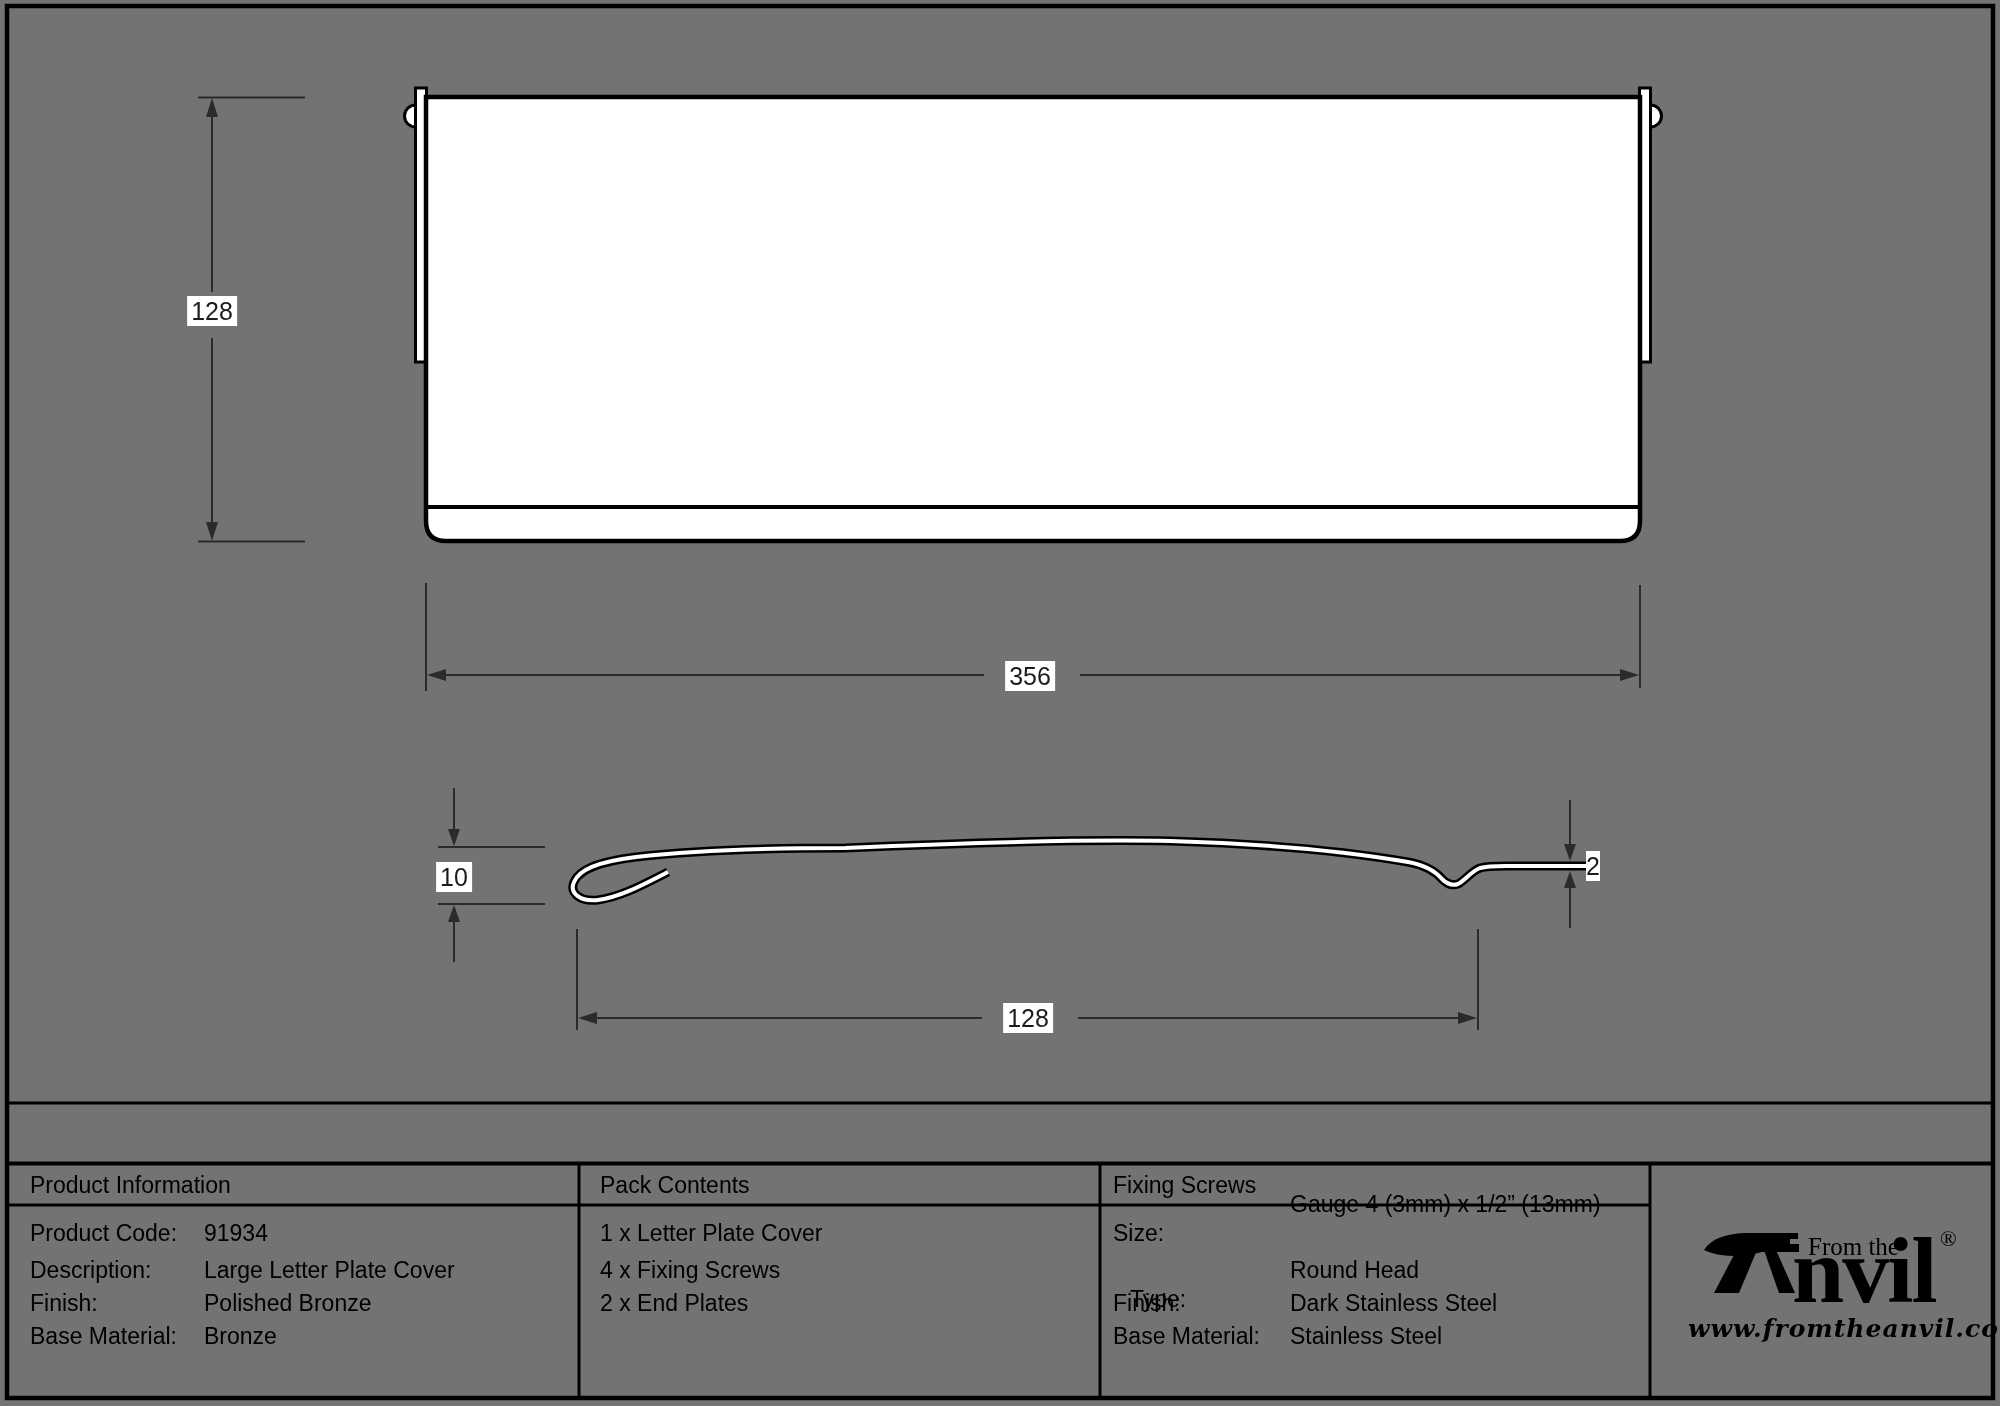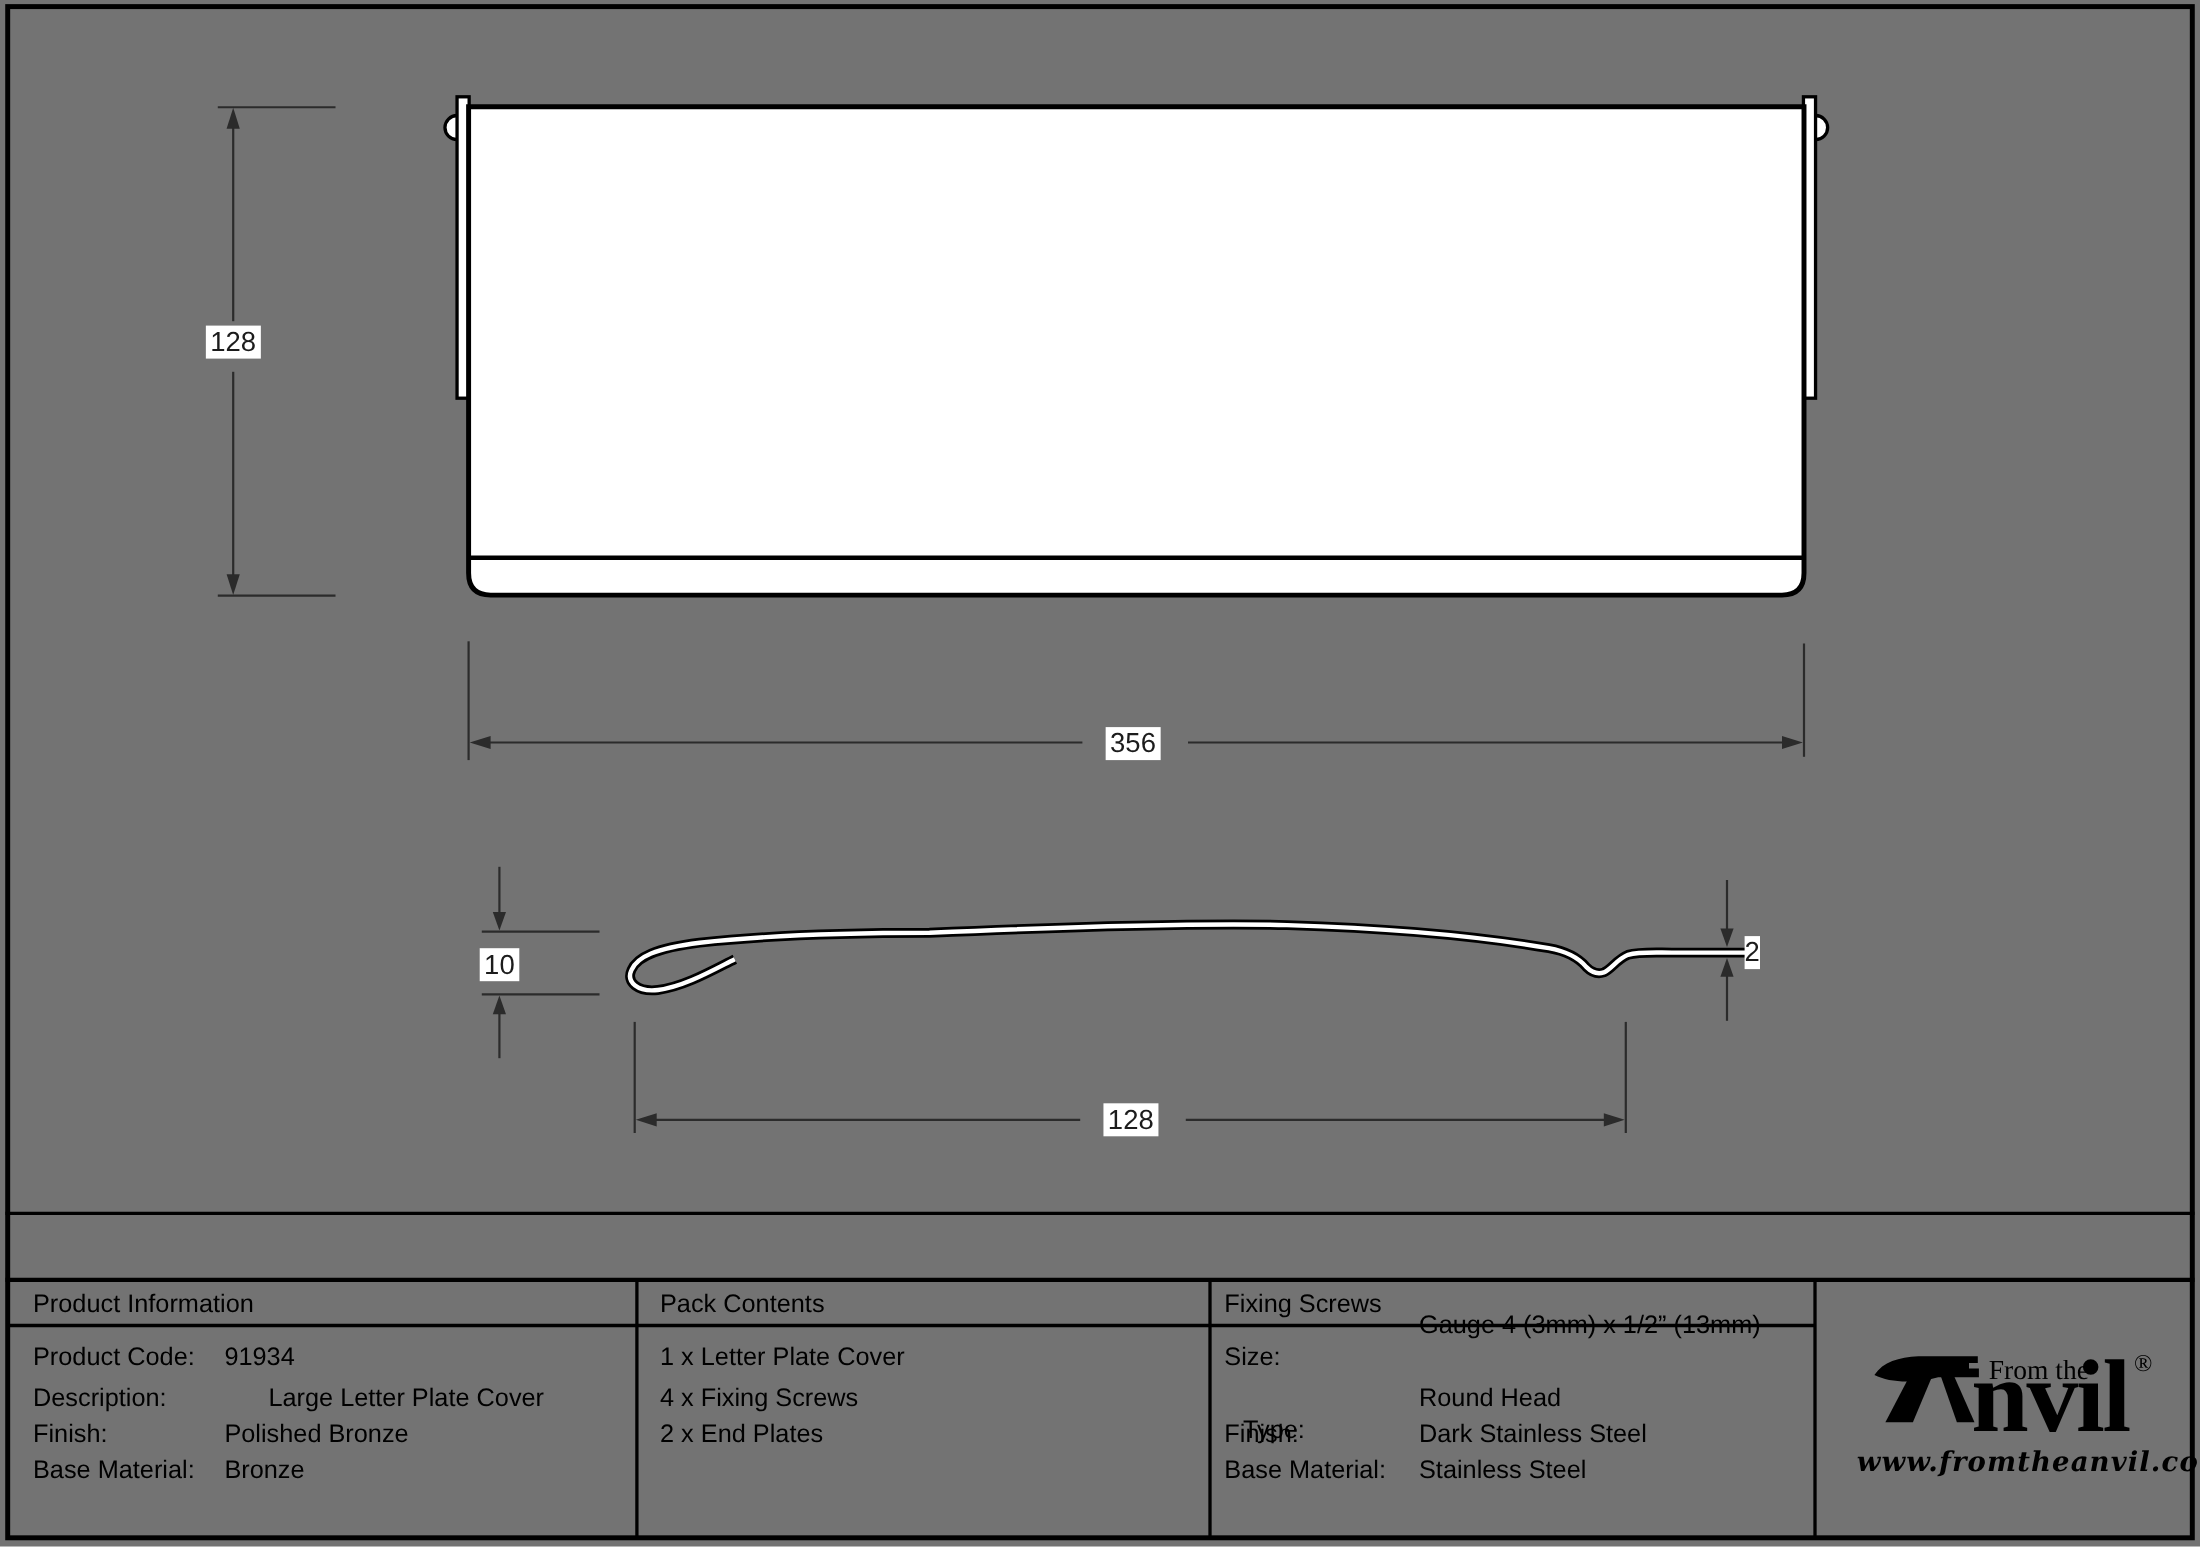--- a/index.html
+++ b/index.html
@@ -135,21 +135,21 @@
 
 
   <div class="abs hdr-text" style="left:30px;top:1171px;">Product Information</div>
   <div class="abs hdr-text" style="left:600px;top:1171px;">Pack Contents</div>
   <div class="abs hdr-text" style="left:1113px;top:1171px;">Fixing Screws</div>
 
   <div>
     <div class="abs cell-text" style="left:30px;top:1219px;">Product Code:</div>
     <div class="abs cell-text" style="left:204px;top:1219px;">91934</div>
     <div class="abs cell-text" style="left:30px;top:1256px;">Description:</div>
-    <div class="abs cell-text" style="left:204px;top:1256px;margin-left:40px;">Large Letter Plate Cover</div>
+    <div class="abs cell-text" style="left:204px;top:1256px;">Large Letter Plate Cover</div>
     <div class="abs cell-text" style="left:30px;top:1289px;">Finish:</div>
     <div class="abs cell-text" style="left:204px;top:1289px;">Polished Bronze</div>
     <div class="abs cell-text" style="left:30px;top:1322px;">Base Material:</div>
     <div class="abs cell-text" style="left:204px;top:1322px;">Bronze</div>
   </div>
 
   <div>
     <div class="abs cell-text" style="left:600px;top:1219px;">1 x Letter Plate Cover</div>
     <div class="abs cell-text" style="left:600px;top:1256px;">4 x Fixing Screws</div>
     <div class="abs cell-text" style="left:600px;top:1289px;">2 x End Plates</div>

